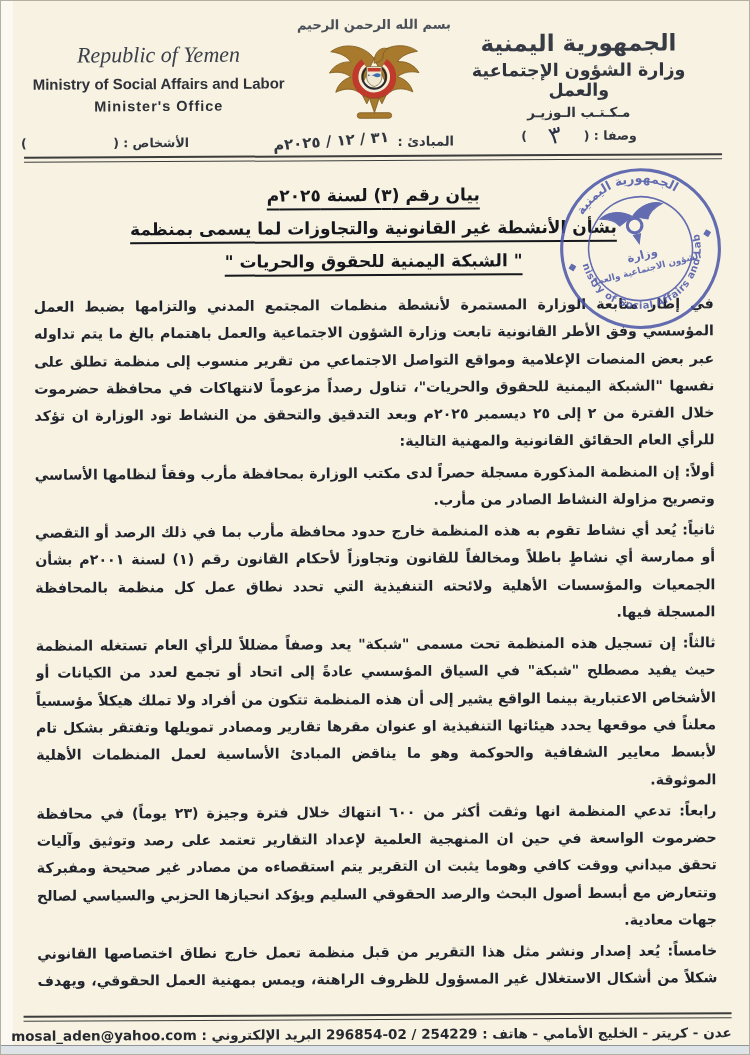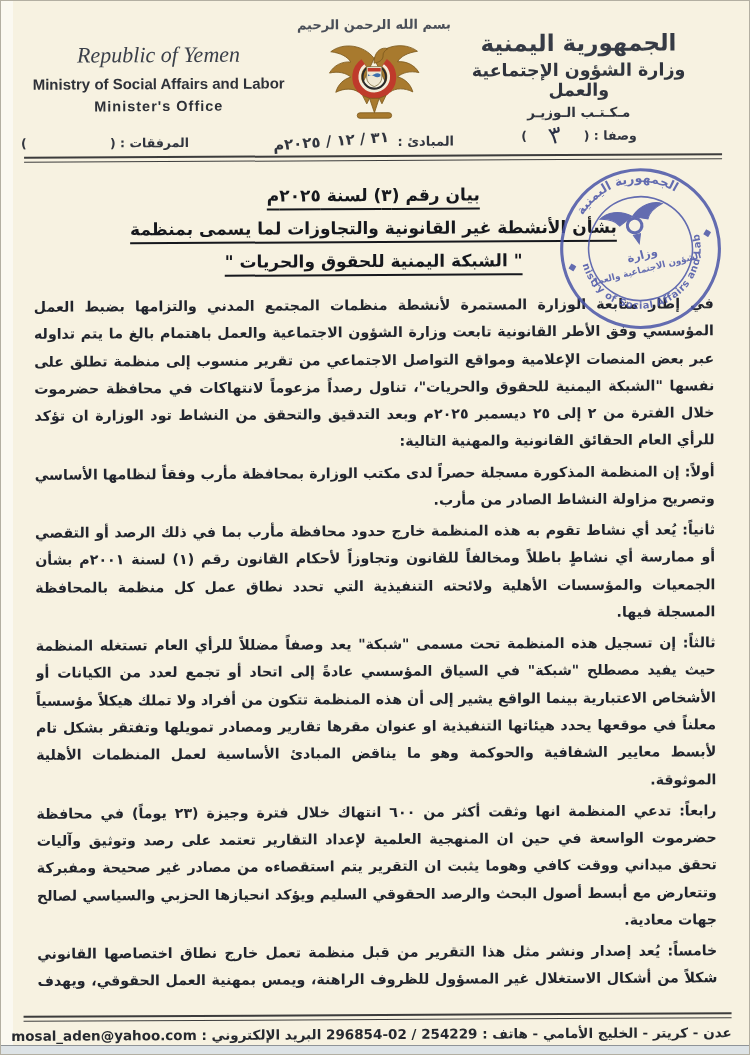--- a/index.html
+++ b/index.html
@@ -100,21 +100,21 @@
   <div class="content">
 
     <header>
       <div class="hdr-en">
         <div class="en-title">Republic of Yemen</div>
         <div class="en-min">Ministry of Social Affairs and Labor</div>
         <div class="en-off">Minister's Office</div>
       </div>
 
       <div class="attachments">
-        <span>المرفقات : (</span>
+        <span>الأشخاص : (</span>
         <span>)</span>
       </div>
 
       <div class="hdr-center">
         <div class="bismillah">بسم الله الرحمن الرحيم</div>
 
         <svg class="emblem" viewBox="0 0 150 125" aria-hidden="true">
           <g>
             <path class="eagle-body" d="M75 34 C60 14 30 10 12 24 C26 26 36 31 41 39 C28 38 16 44 10 55 C23 52 34 55 41 61 C30 64 22 72 19 83 C31 77 44 77 52 83 Z"></path>
             <path class="eagle-body" d="M75 34 C90 14 120 10 138 24 C124 26 114 31 109 39 C122 38 134 44 140 55 C127 52 116 55 109 61 C120 64 128 72 131 83 C119 77 106 77 98 83 Z"></path>

